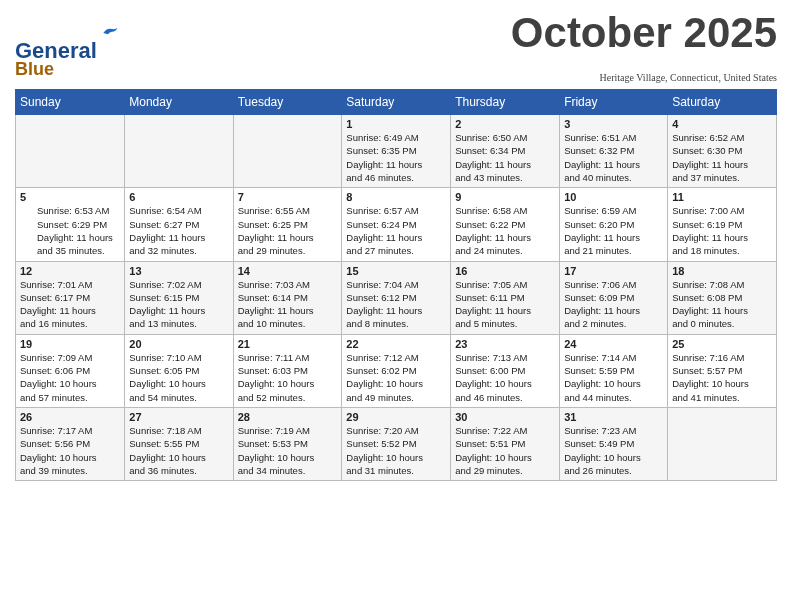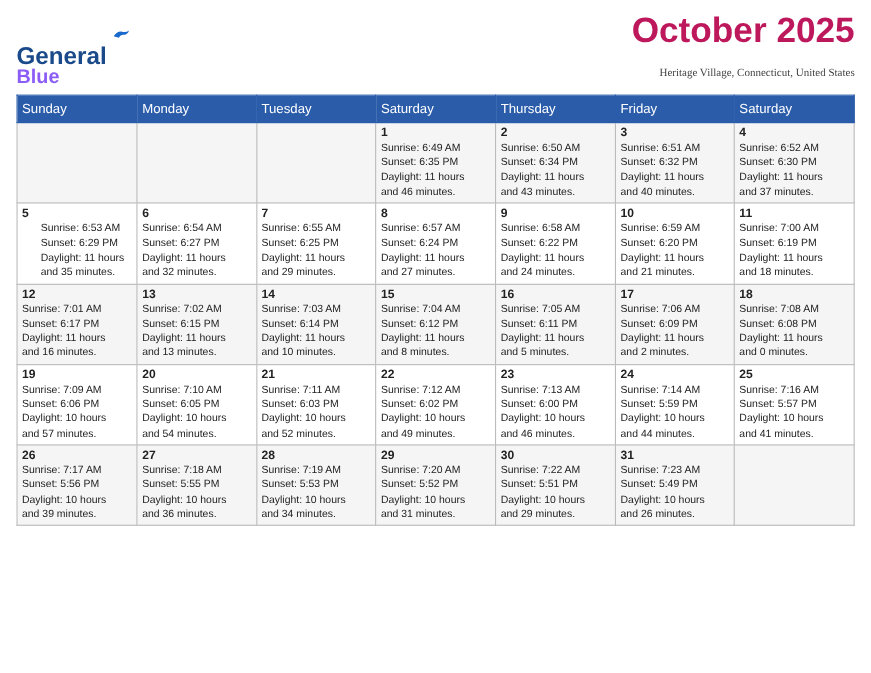--- a/index.html
+++ b/index.html
@@ -37,23 +37,23 @@
     .logo-bird {
       width: 20px;
       height: 20px;
       margin-left: 2px;
       margin-top: -8px;
     }
     .title-block {
       text-align: right;
     }
     .month-title {
-      font-size: 32px;
+      font-size: 42px;
       font-weight: bold;
-      color: #be185d;
+      color: #404040;
       line-height: 1.1;
     }
     .subtitle {
       font-size: 10px;
       color: #444;
       margin-top: 16px;
       font-family: Liberation Serif, serif;
     }
     .calendar {
       width: 100%;
@@ -108,21 +108,21 @@
     <div class="logo">
       <div>
         <div style="display:flex;align-items:center;">
           <span class="logo-text">
             <span style="color:#1a4a8a;">General</span>
           </span>
           <svg class="logo-bird" viewBox="0 0 30 20" style="margin-left:3px;margin-top:-12px;">
             <path d="M5,10 Q10,2 18,4 Q22,5 26,2 Q24,8 18,8 Q14,8 12,12 Z" fill="#1a6acd"></path>
           </svg>
         </div>
-        <div style="color:#8b5cf6;font-size:18px;font-weight:bold;margin-top:-4px;">Blue</div>
+        <div style="color:#a16207;font-size:18px;font-weight:bold;margin-top:-4px;">Blue</div>
       </div>
     </div>
     <div class="title-block">
       <div class="month-title">October 2025</div>
       <div class="subtitle">Heritage Village, Connecticut, United States</div>
     </div>
   </div>
 
   <table class="calendar">
     <thead>

